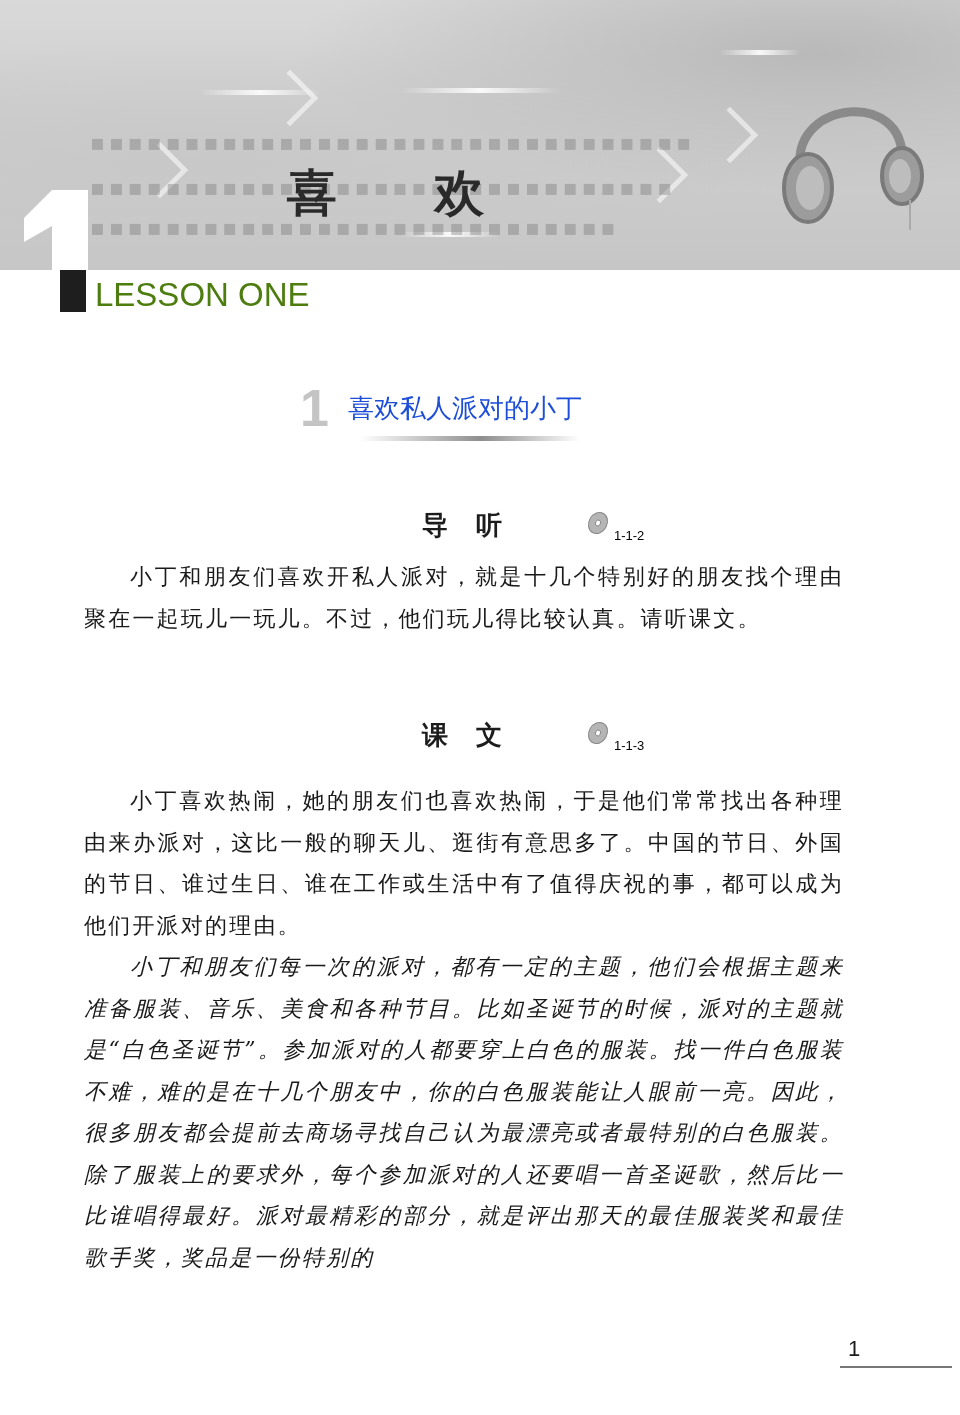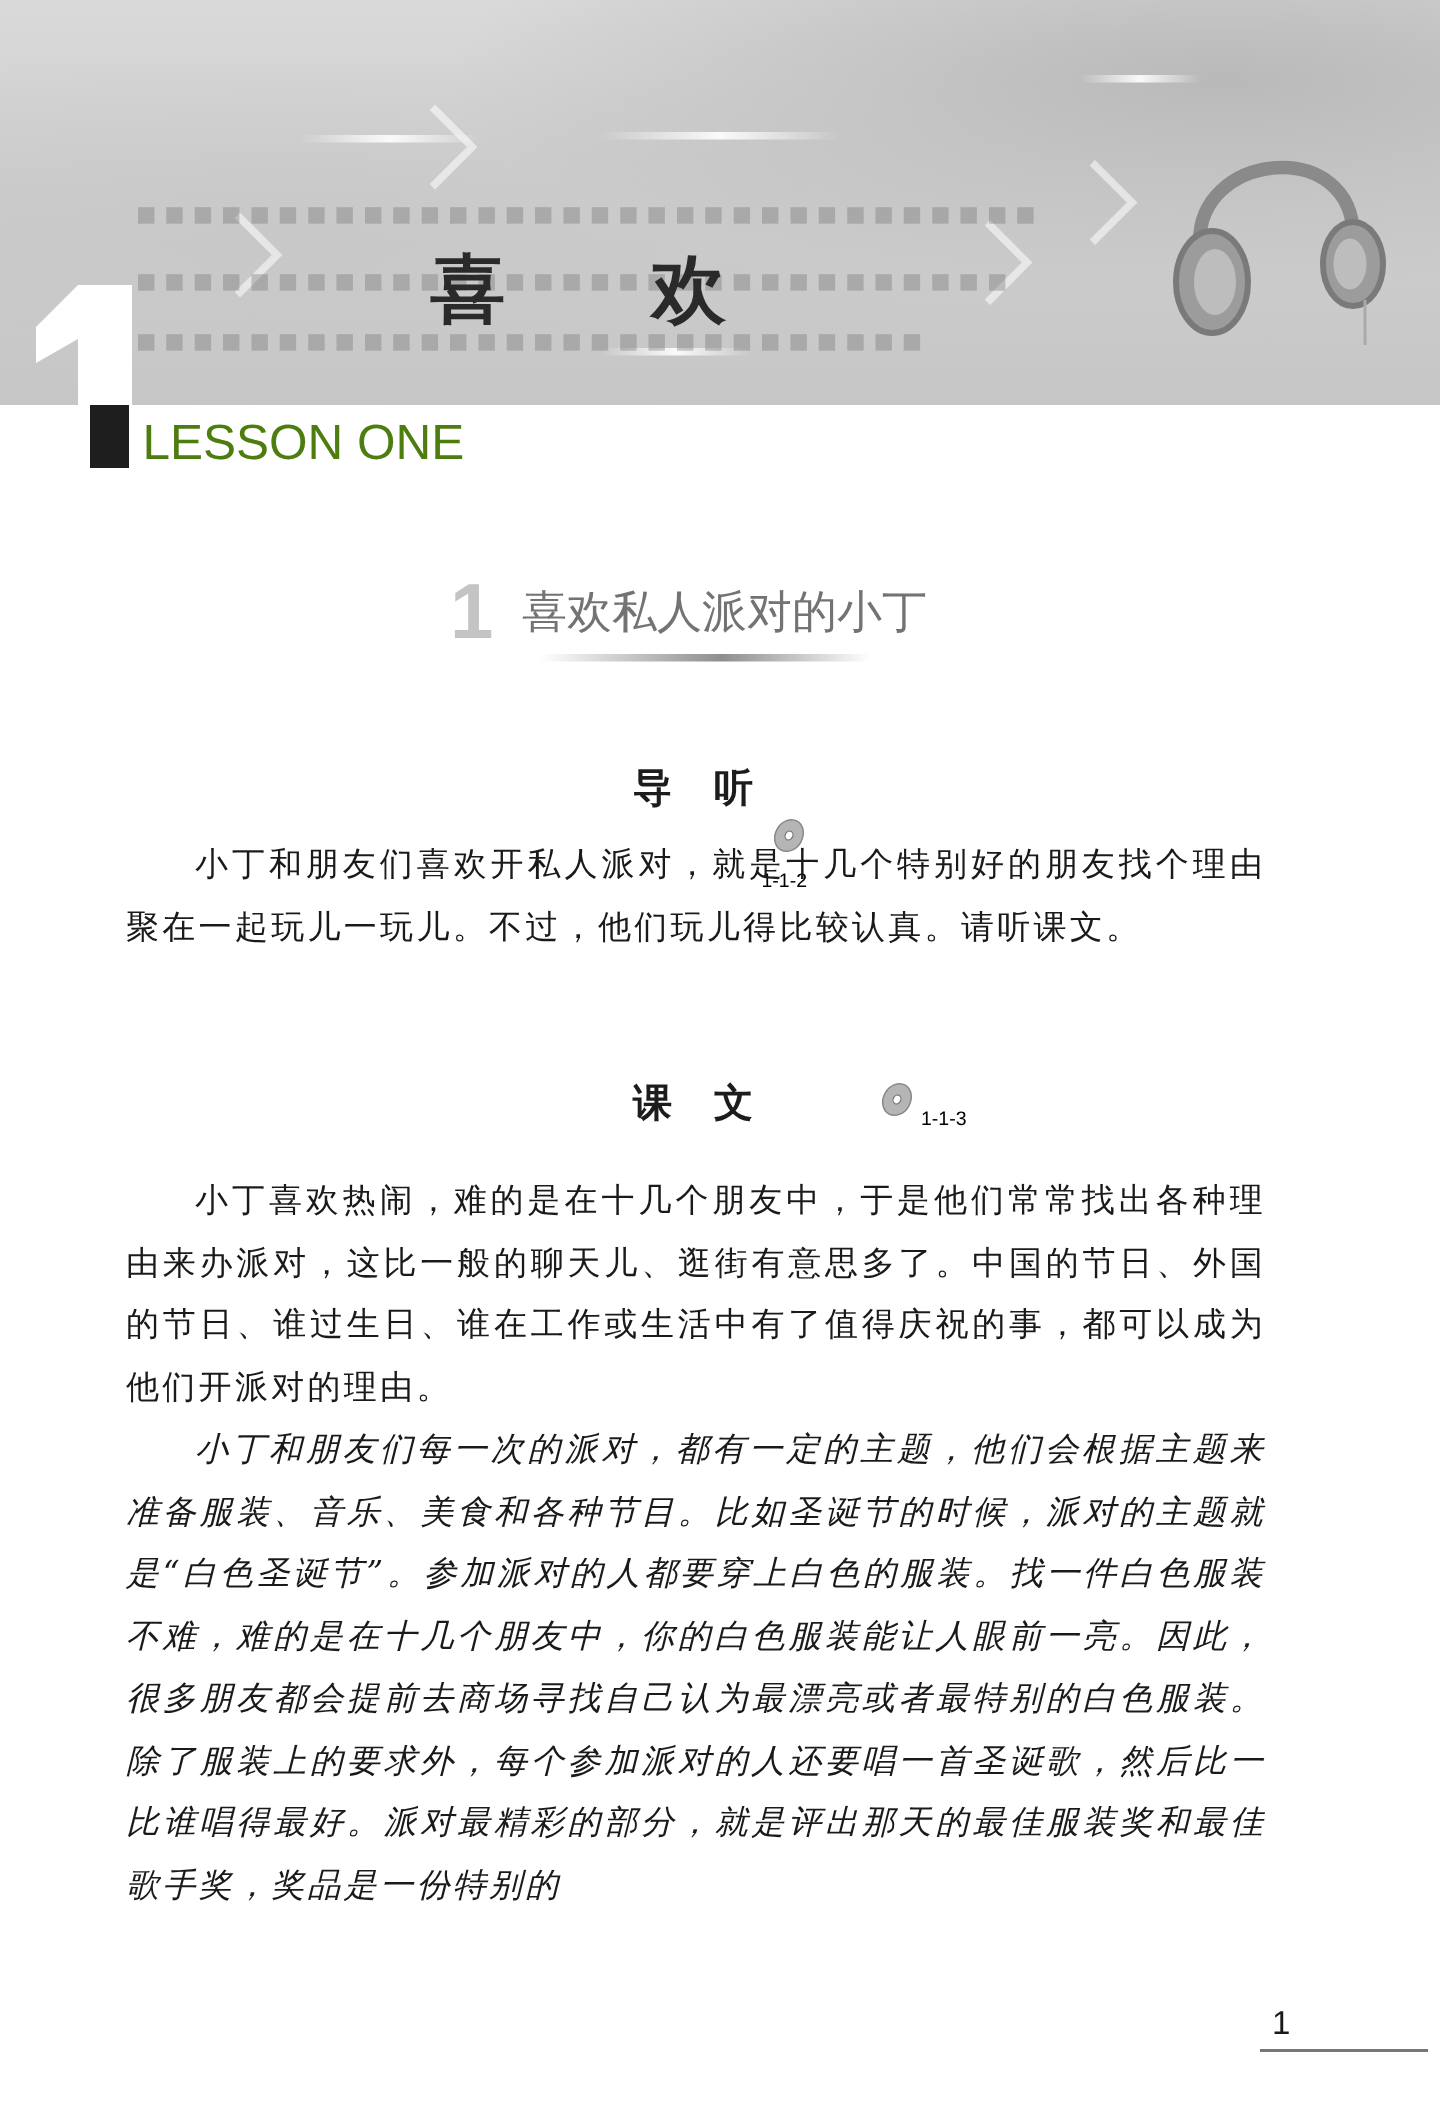--- a/index.html
+++ b/index.html
@@ -39,21 +39,21 @@
     }
     .lesson-label {
       position: absolute; left: 95px; top: 276px; font-family: "Liberation Sans", sans-serif;
       font-size: 33px; color: #4d7c0f; letter-spacing: 0px;
     }
 
     .section-heading {
       position: absolute; left: 300px; top: 378px; display: flex; align-items: center;
     }
     .section-number { font-family: "Liberation Sans", sans-serif; font-weight: bold; font-size: 52px; color: #c4c4c4; width: 46px; }
-    .section-title { font-family: "DejaVu Sans", sans-serif; font-size: 30px; color: #737373; margin-left: 2px; }
+    .section-title { font-family: "DejaVu Sans", sans-serif; font-size: 26px; color: #1d4ed8; margin-left: 2px; }
     .section-rule {
       position: absolute; left: 360px; top: 436px; width: 220px; height: 5px;
       background: linear-gradient(90deg, rgba(150,150,150,0) 0%, #8e8e8e 55%, rgba(150,150,150,0) 100%);
     }
 
     .sub-heading { position: absolute; display: flex; align-items: flex-end; }
     .sub-heading .label {
       font-family: "DejaVu Sans", sans-serif; font-weight: bold; font-size: 26px; letter-spacing: 28px; color: #1c1c1c;
       padding: 2px 8px 2px 0; position: relative;
     }
@@ -108,37 +108,37 @@
 
 <div class="lesson-block"></div>
 <div class="lesson-label">LESSON ONE</div>
 
 <div class="section-heading">
   <span class="section-number">1</span>
   <span class="section-title">喜欢私人派对的小丁</span>
 </div>
 <div class="section-rule"></div>
 
-<div class="sub-heading" style="left:422px;top:506px;flex-direction:column;">
+<div class="sub-heading" style="left:422px;top:506px;">
   <span class="label">导听</span>
   <svg class="cd" viewBox="0 0 24 24">
     <ellipse cx="12" cy="12" rx="9" ry="11" transform="rotate(30 12 12)" fill="#b5b5b5" stroke="#888" stroke-width="1"></ellipse>
     <ellipse cx="12" cy="12" rx="2.5" ry="3" transform="rotate(30 12 12)" fill="#fff" stroke="#777" stroke-width="0.8"></ellipse>
   </svg>
   <span class="track">1-1-2</span>
 </div>
 
 <div class="para" style="top:556px;">小丁和朋友们喜欢开私人派对，就是十几个特别好的朋友找个理由聚在一起玩儿一玩儿。不过，他们玩儿得比较认真。请听课文。</div>
 
 <div class="sub-heading" style="left:422px;top:716px;">
   <span class="label">课文</span>
   <svg class="cd" viewBox="0 0 24 24">
     <ellipse cx="12" cy="12" rx="9" ry="11" transform="rotate(30 12 12)" fill="#b5b5b5" stroke="#888" stroke-width="1"></ellipse>
     <ellipse cx="12" cy="12" rx="2.5" ry="3" transform="rotate(30 12 12)" fill="#fff" stroke="#777" stroke-width="0.8"></ellipse>
   </svg>
   <span class="track">1-1-3</span>
 </div>
 
-<div class="para" style="top:780px;">小丁喜欢热闹，难的是在十几个朋友中，于是他们常常找出各种理由来办派对，这比一般的聊天儿、逛街有意思多了。中国的节日、外国的节日、谁过生日、谁在工作或生活中有了值得庆祝的事，都可以成为他们开派对的理由。</div>
+<div class="para" style="top:780px;">小丁喜欢热闹，她的朋友们也喜欢热闹，于是他们常常找出各种理由来办派对，这比一般的聊天儿、逛街有意思多了。中国的节日、外国的节日、谁过生日、谁在工作或生活中有了值得庆祝的事，都可以成为他们开派对的理由。</div>
 <div class="para" style="top:946px;font-style:italic;">小丁和朋友们每一次的派对，都有一定的主题，他们会根据主题来准备服装、音乐、美食和各种节目。比如圣诞节的时候，派对的主题就是“白色圣诞节”。参加派对的人都要穿上白色的服装。找一件白色服装不难，难的是在十几个朋友中，你的白色服装能让人眼前一亮。因此，很多朋友都会提前去商场寻找自己认为最漂亮或者最特别的白色服装。除了服装上的要求外，每个参加派对的人还要唱一首圣诞歌，然后比一比谁唱得最好。派对最精彩的部分，就是评出那天的最佳服装奖和最佳歌手奖，奖品是一份特别的</div>
 
 <div class="page-number">1</div>
 <div class="page-rule"></div>
 
 </body></html>

